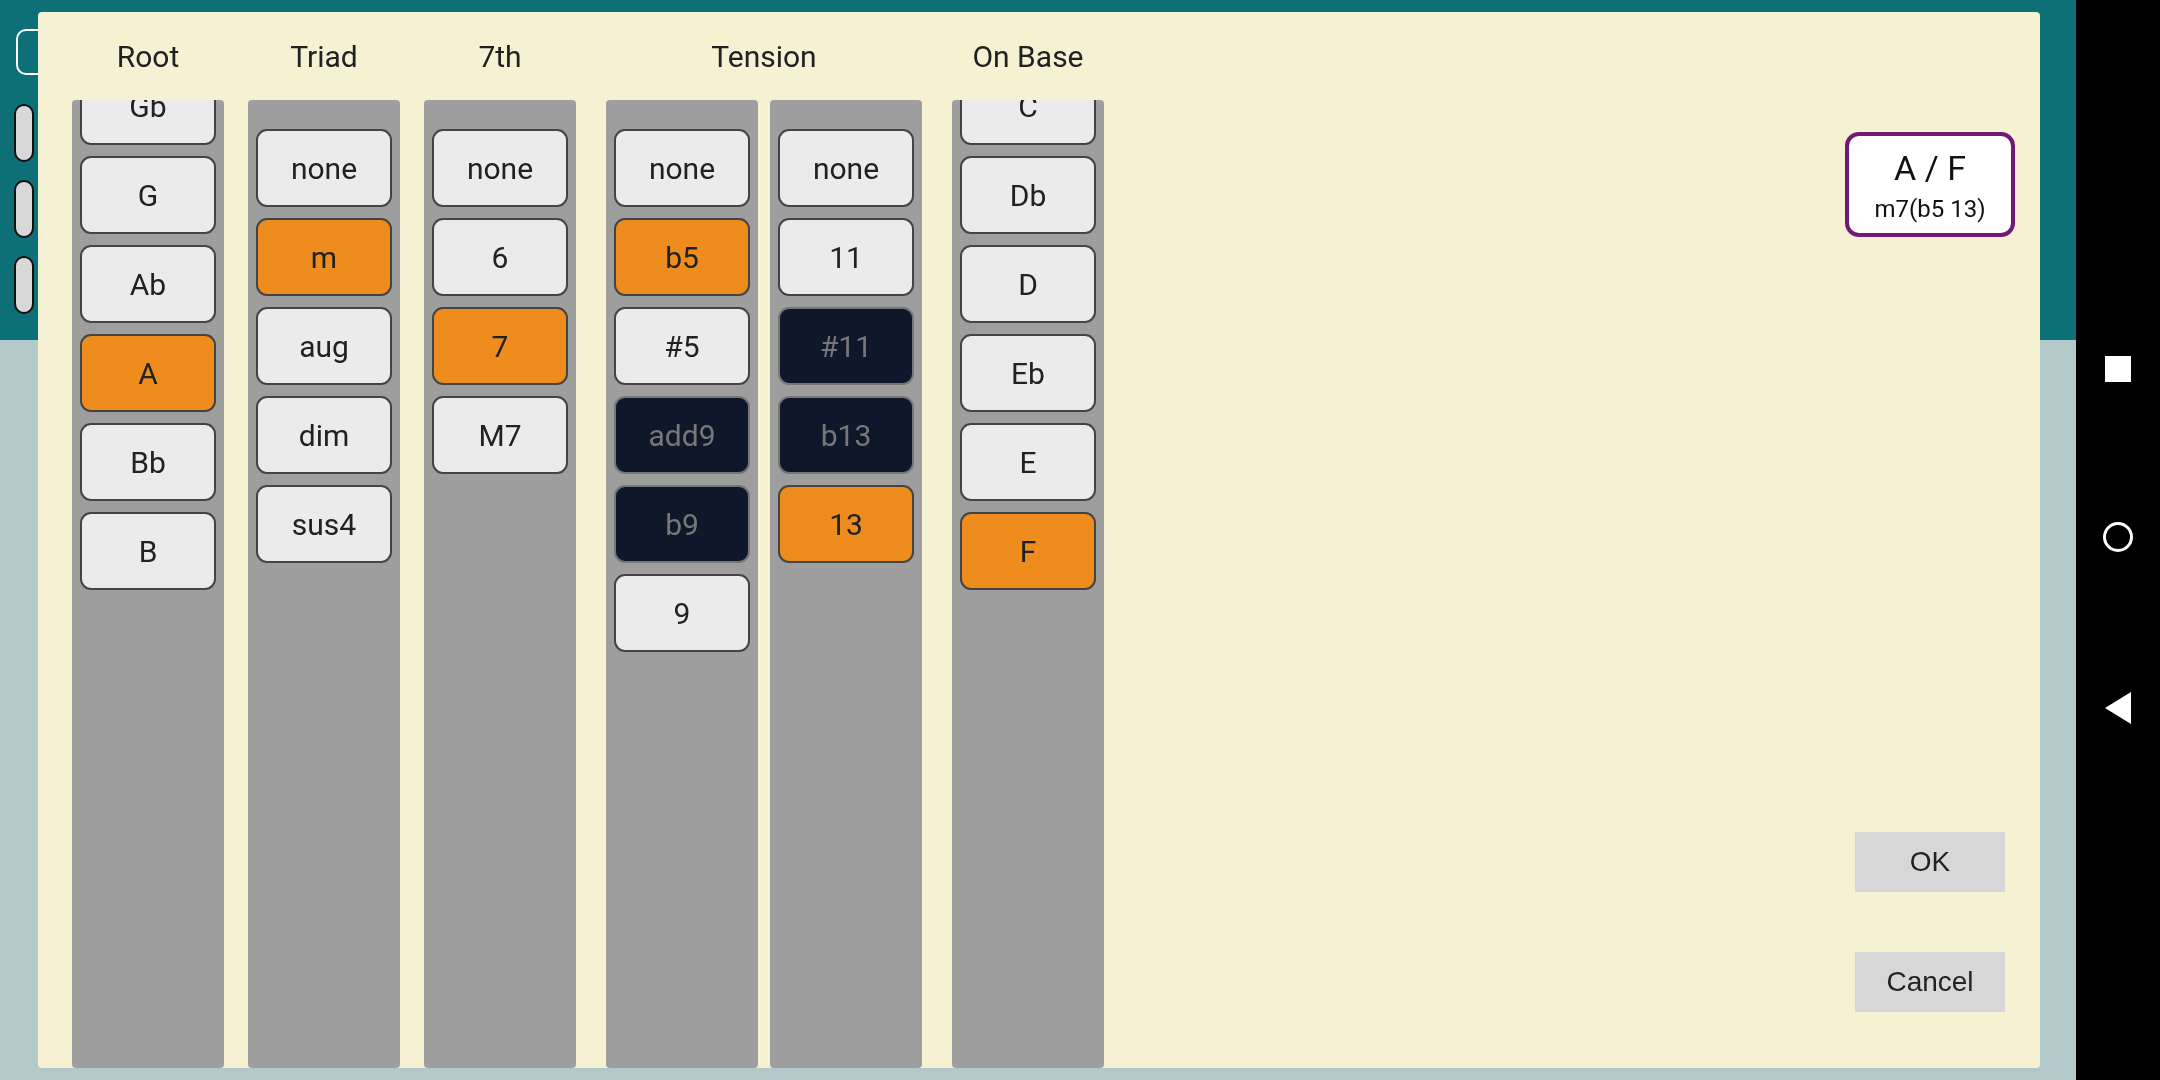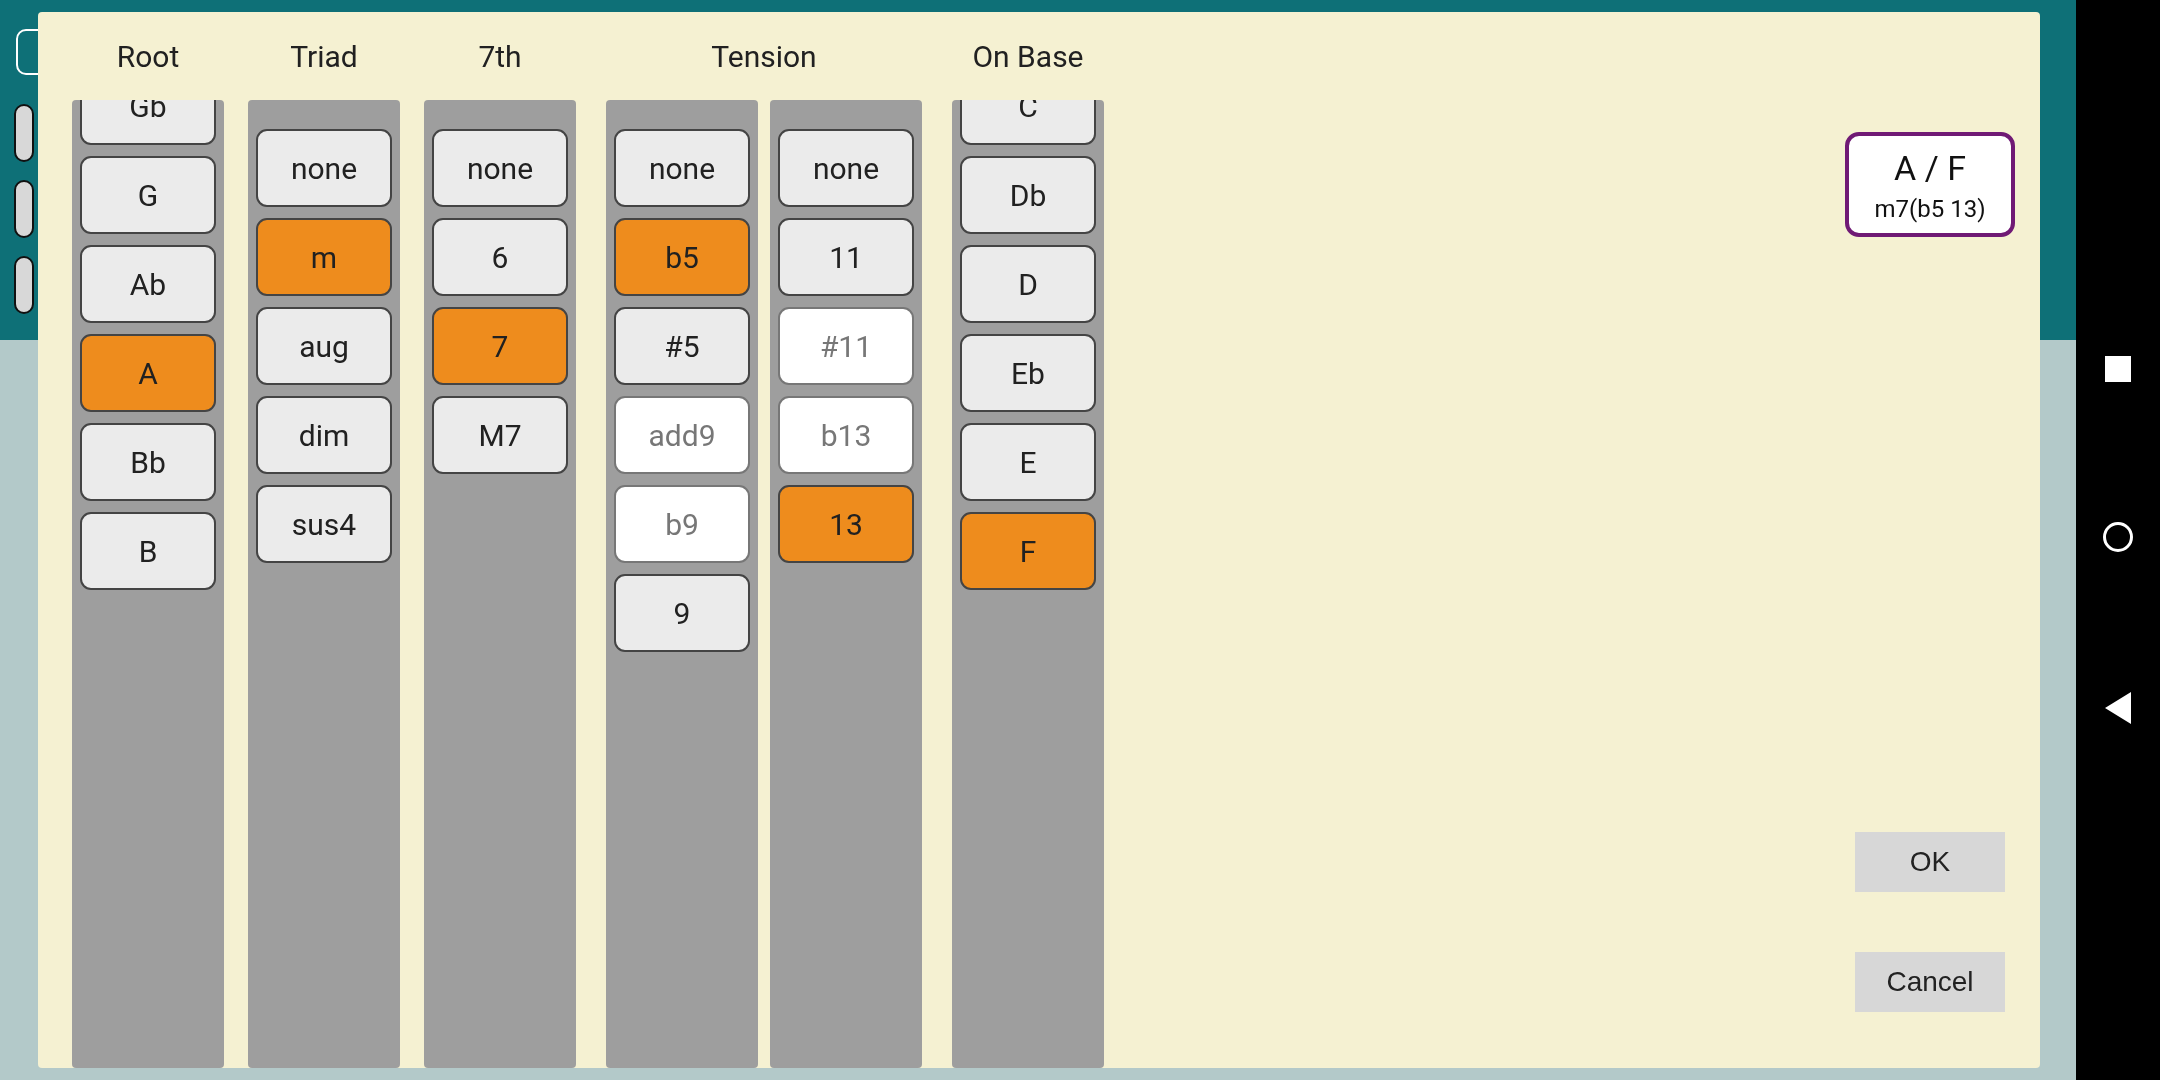--- a/index.html
+++ b/index.html
@@ -83,21 +83,21 @@
   .opt {
     width: 100%; height: 78px; flex: 0 0 78px;
     border-radius: 11px; border: 2px solid #444;
     display: flex; align-items: center; justify-content: center;
     font-size: 30px; color: #212121;
     background: #ebebeb;
     cursor: pointer;
     user-select: none;
   }
   .opt.sel { background: #ee8c1d; }
-  .opt.dis { background: #ffffff; color: #777; border-color: #777; }
+  .opt.dis { background: #0f172a; color: #777; border-color: #777; }
   .opt.partial-top {
     margin-top: -44px;
   }
 
   .spacer { width: 12px; flex: 0 0 12px; }
 
   .right-panel {
     width: 220px; flex: 0 0 220px;
     display: flex; flex-direction: column; align-items: center;
     padding: 120px 12px 0 12px;

